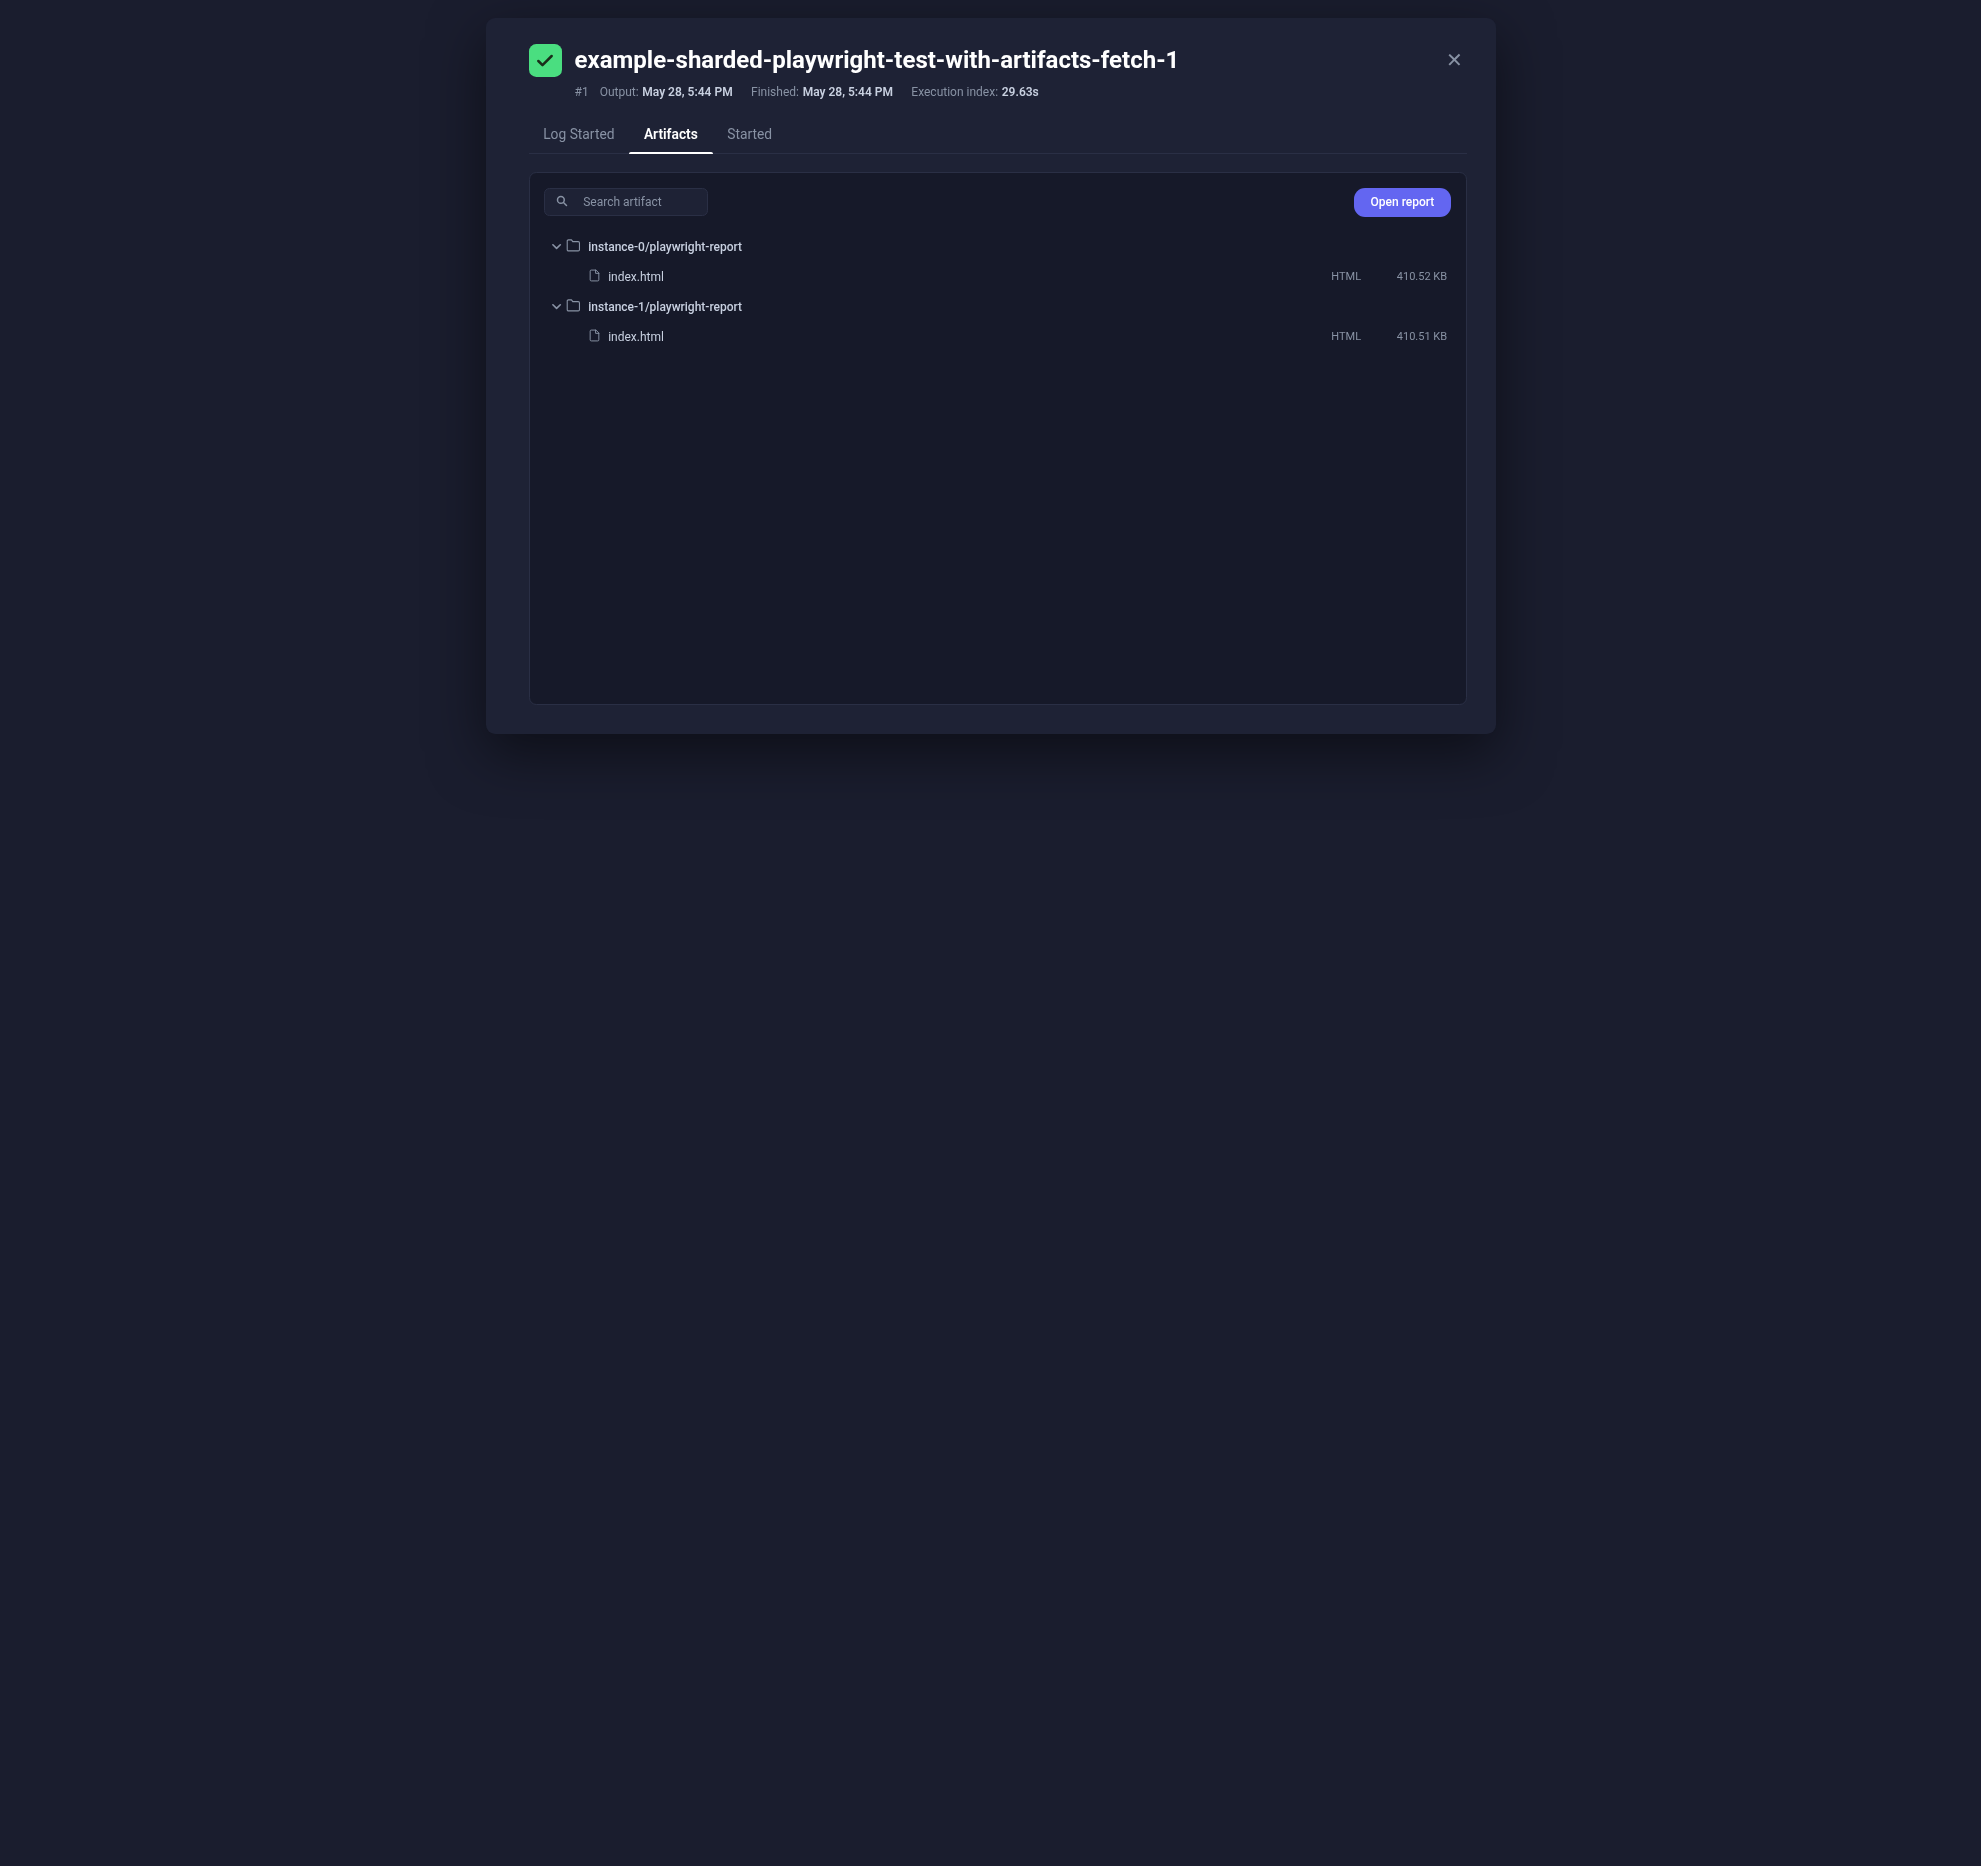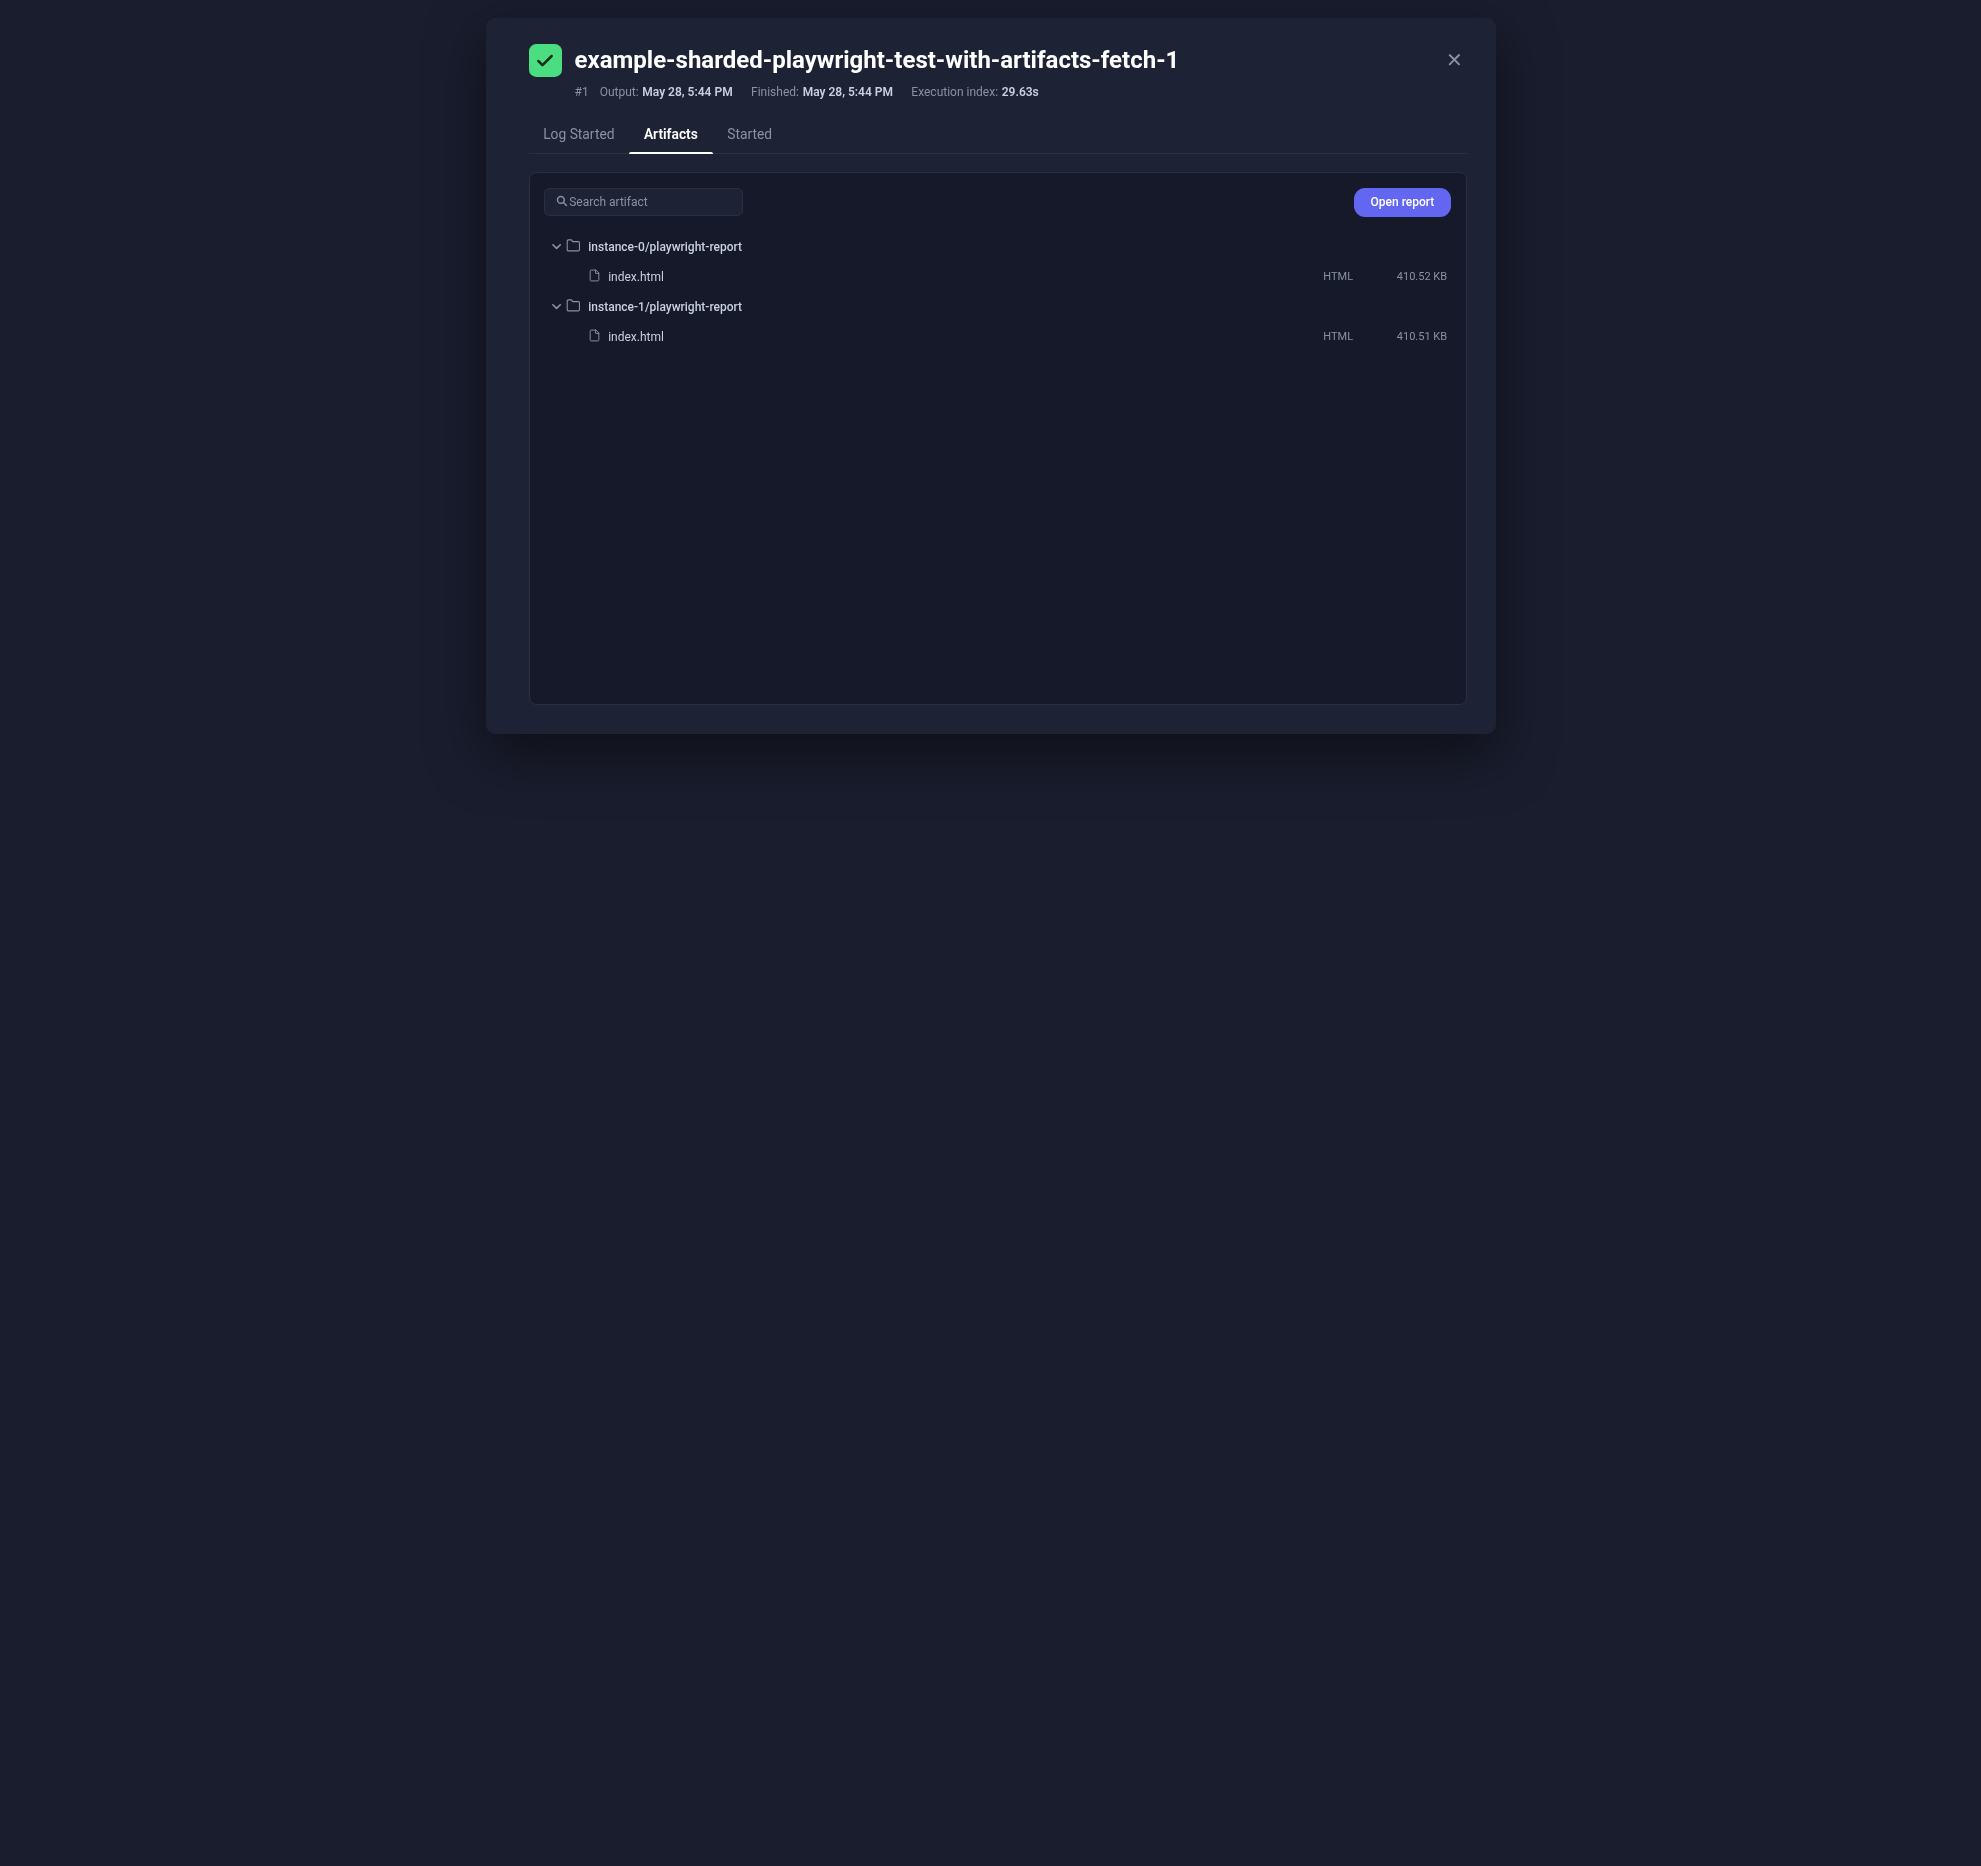--- a/index.html
+++ b/index.html
@@ -153,22 +153,22 @@
       margin-bottom: 14.7px;
     }
 
     .search-box {
       display: flex;
       align-items: center;
       background-color: #1e2235;
       border: 0.9px solid #2a2f45;
       border-radius: 5.5px;
       padding: 5.5px 11px;
-      gap: 1px;
-      width: 199px;
+      gap: 15px;
+      width: 164px;
     }
 
     .search-icon {
       color: #8892a4;
       font-size: 12px;
     }
 
     .search-input {
       background: none;
       border: none;
@@ -250,21 +250,21 @@
     }
 
     .file-name {
       color: #c8d0e0;
       flex: 1;
     }
 
     .file-meta {
       display: flex;
       align-items: flex-start;
-      gap: 30px;
+      gap: 22px;
       margin-left: auto;
     }
 
     .file-type {
       color: #8892a4;
       font-size: 11px;
     }
 
     .file-size {
       color: #8892a4;

